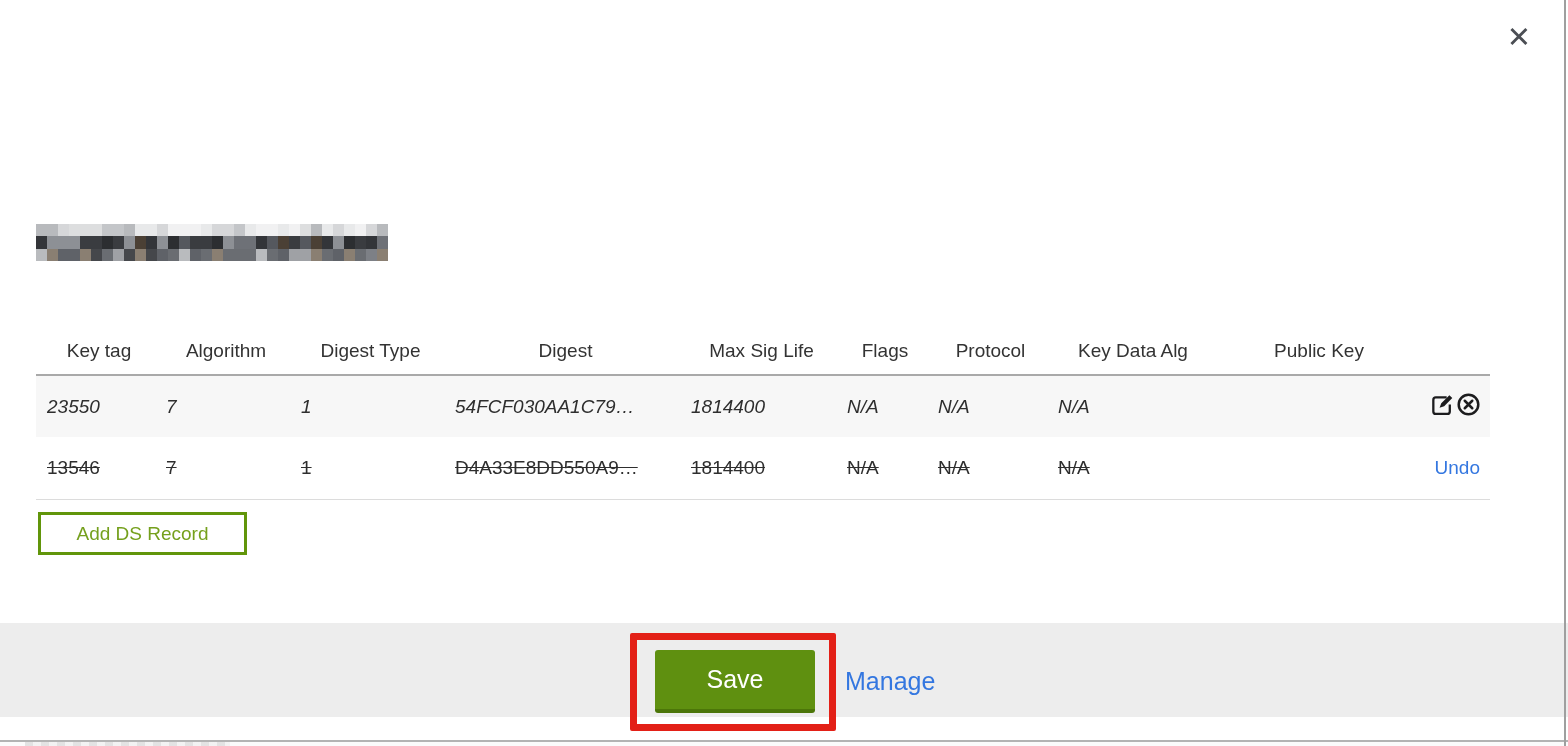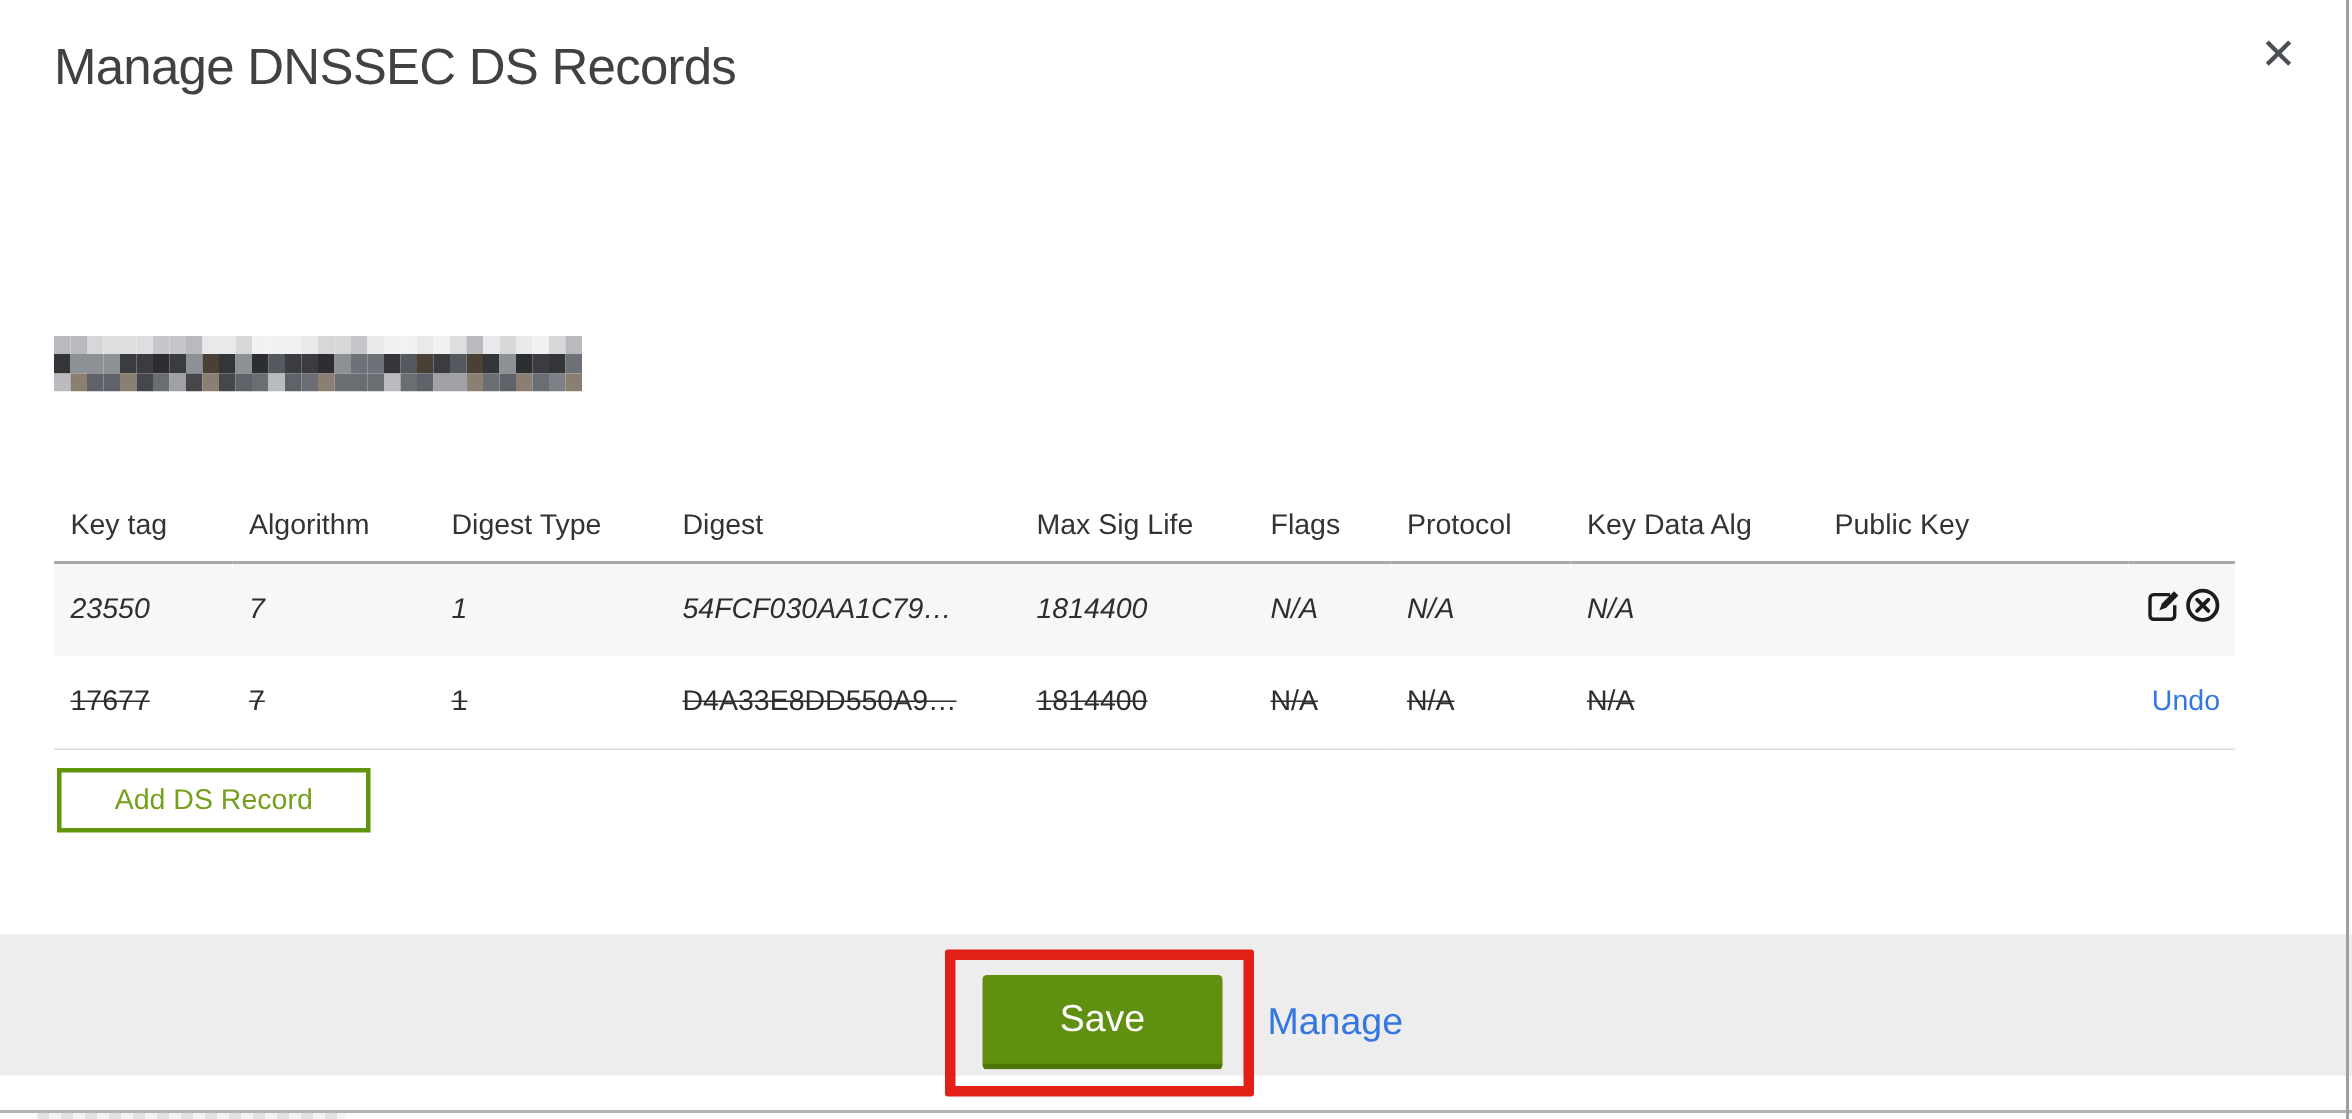--- a/index.html
+++ b/index.html
@@ -32,21 +32,21 @@
     position:absolute; left:36px; top:286px;
     font-size:22px; color:#262626;
   }
 
   .ds-table {
     position:absolute; left:36px; top:330px; width:1454px;
     border-collapse:collapse; table-layout:fixed;
     font-size:19px; color:var(--body-text,#2e2e2e);
   }
   .ds-table th {
-    text-align:left; font-weight:400; color:#333;
+    text-align:center; font-weight:400; color:#333;
     padding:10px 4px 12px 11px; height:42px;
     border-bottom:2px solid var(--header-border,#a9a9a9);
     white-space:nowrap; overflow:hidden;
   }
   .ds-table td {
     padding:0 4px 0 11px; height:62px; vertical-align:middle;
     white-space:nowrap; overflow:hidden;
   }
   .row-normal td { background:var(--row-alt-bg,#f7f7f7);font-style:italic; }
   .row-deleted td { background:#fff; border-bottom:1px solid var(--row-border,#dcdcdc); }
@@ -88,21 +88,20 @@
   .bottom-artifact {
     position:absolute; left:25px; top:0; width:205px; height:4px; opacity:.55;
     background:repeating-linear-gradient(90deg,#cfcfcf 0 8px,#ececec 8px 16px);
   }
 </style>
 </head>
 <body>
 
 <div class="page">
 
-  <div class="modal-title">Manage DNSSEC DS Records</div>
   <div class="close-btn">✕</div>
 
   <div class="redacted">
       <span style="background: rgb(184, 186, 189);"></span>
       <span style="background: rgb(184, 186, 189);"></span>
       <span style="background: rgb(214, 215, 217);"></span>
       <span style="background: rgb(221, 222, 223);"></span>
       <span style="background: rgb(221, 222, 223);"></span>
       <span style="background: rgb(221, 222, 223);"></span>
       <span style="background: rgb(196, 198, 201);"></span>
@@ -243,21 +242,21 @@
               <path d="M9.2 15.2l1.6-4.4L18.6 3l2.8 2.8-7.8 7.8-4.4 1.6z" fill="currentColor"></path>
             </svg>
             <svg width="25" height="25" viewBox="0 0 24 24">
               <circle cx="12" cy="12" r="9.4" fill="none" stroke="currentColor" stroke-width="2.4"></circle>
               <path d="M8.4 8.4l7.2 7.2M15.6 8.4l-7.2 7.2" stroke="currentColor" stroke-width="2.4" stroke-linecap="round"></path>
             </svg>
           </span>
         </td>
       </tr>
       <tr class="row-deleted">
-        <td><span class="cell-text">17677</span></td>
+        <td><span class="cell-text">13546</span></td>
         <td><span class="cell-text">7</span></td>
         <td><span class="cell-text">1</span></td>
         <td><span class="cell-text">D4A33E8DD550A9…</span></td>
         <td><span class="cell-text">1814400</span></td>
         <td><span class="cell-text">N/A</span></td>
         <td><span class="cell-text">N/A</span></td>
         <td><span class="cell-text">N/A</span></td>
         <td><span class="cell-text"></span></td>
         <td class="cell-actions">
           <a class="undo-link">Undo</a>

